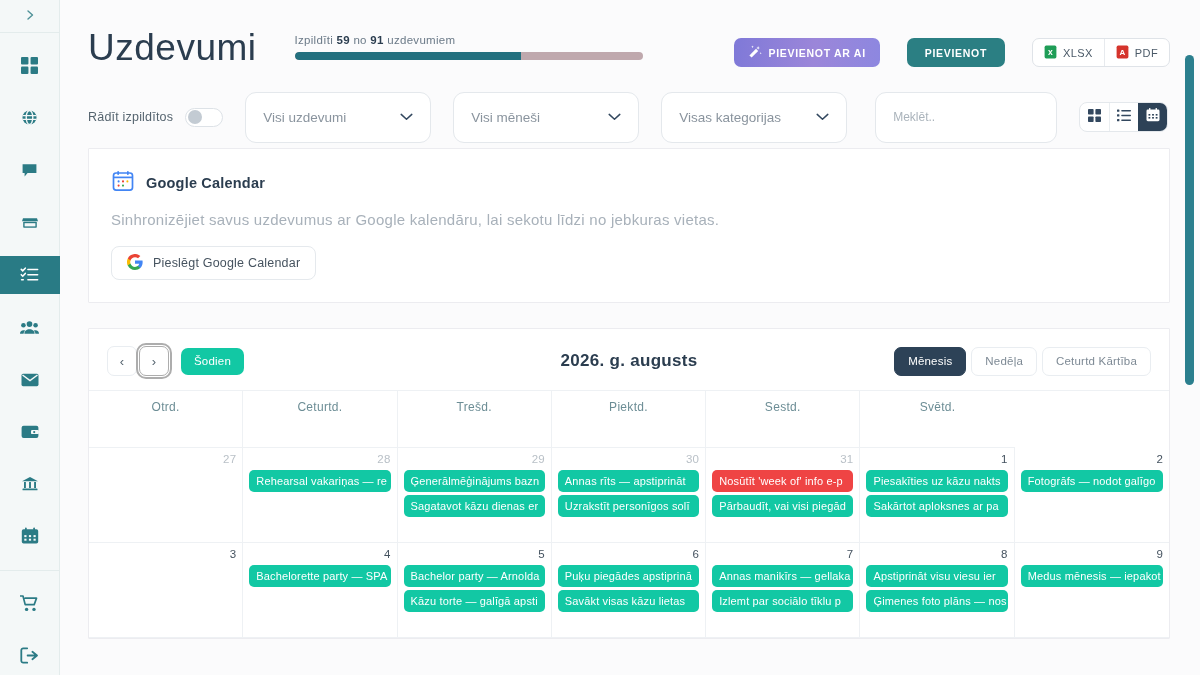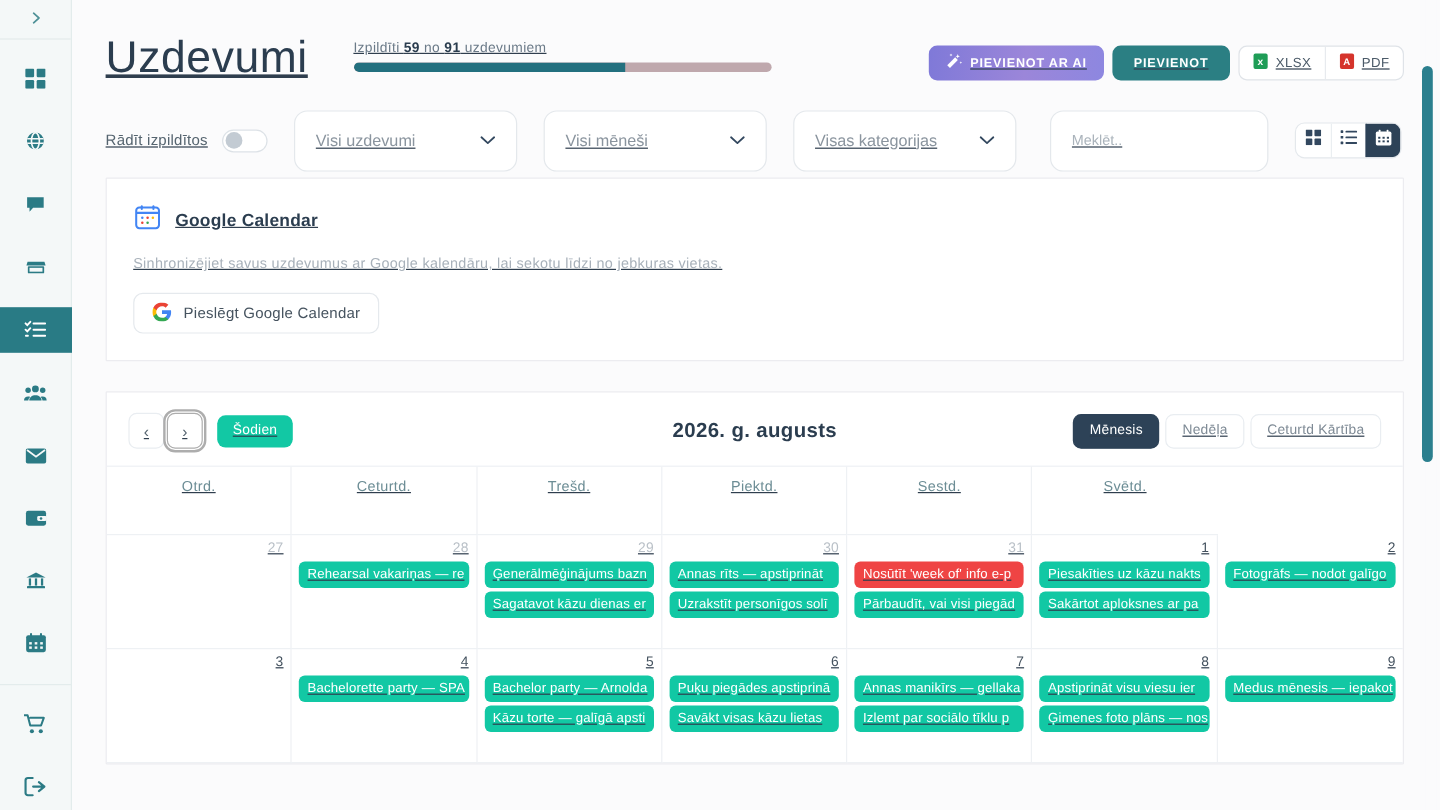--- a/index.html
+++ b/index.html
@@ -34,21 +34,20 @@
   .sb-item svg { display: block; }
   .sb-gap { height: 18px; }
   .sb-sep { width: 60px; height: 1px; background: #e3ecec; }
 
   
   #main {
     position: absolute; left: 60px; top: 0;
     width: 1140px; height: 675px;
     overflow: hidden;
     background: #fbfbfc;
-    text-decoration: underline;
   }
 
   
   .page-head {
     display: flex; align-items: flex-start;
     padding: 18px 30px 0 28px;
     height: 86px;
   }
   .page-title {
     font-size: 37px;
@@ -64,21 +63,21 @@
     margin-bottom: 6px;
   }
   .progress-label b { color: #2b3d4f; font-weight: 700; }
   .progress-track {
     height: 8px; border-radius: 4px; background: #bfa8ad; overflow: hidden;
     width: 348px;
   }
   .progress-fill { height: 100%; background: #23707f; border-radius: 4px 0 0 4px; }
 
   .head-actions {
-    margin-left: auto; display: flex; align-items: center; gap: 7px;
+    margin-left: auto; display: flex; align-items: center; gap: 27px;
     margin-top: 20px;
   }
   .btn-ai {
     background: linear-gradient(95deg,#7f79d8 0%, #9b86d9 55%, #8d87e0 100%);
     color: #fff; border: none; border-radius: 7px;
     height: 29px; padding: 0 14px;
     font-size: 10.5px; font-weight: 700; letter-spacing: 0.7px;
     display: flex; align-items: center; gap: 7px; cursor: pointer;
     font-family: "Liberation Sans", sans-serif;
   }
@@ -147,21 +146,21 @@
   .view-btn.active { background: #2d4257; color: #fff; border-left-color: #2d4257; }
 
   
   .card {
     margin: 0 30px 0 28px;
     background: #fff; border: 1px solid #ececf0; border-radius: 1px;
   }
   .gcal-card { padding: 20px 22px 22px 22px; }
   .gcal-head { display: flex; align-items: center; gap: 11px; }
   .gcal-title { font-size: 14.5px; font-weight: 700; color: #2b3d4f; letter-spacing: 0.2px; }
-  .gcal-desc { margin-top: 14px; font-size: 12px; color: #a8b1ba; letter-spacing: 0.25px; }
+  .gcal-desc { margin-top: 14px; font-size: 15px; color: #a8b1ba; letter-spacing: 0.25px; }
   .gcal-btn {
     margin-top: 18px; display: inline-flex; align-items: center; gap: 10px;
     border: 1px solid #e5e9ed; border-radius: 8px; background: #fff;
     height: 34px; padding: 0 15px;
     font-size: 12.5px; color: #46535f; cursor: pointer; letter-spacing: 0.2px;
   }
 
   
   .cal-card { margin-top: 25px; }
   .cal-toolbar {

